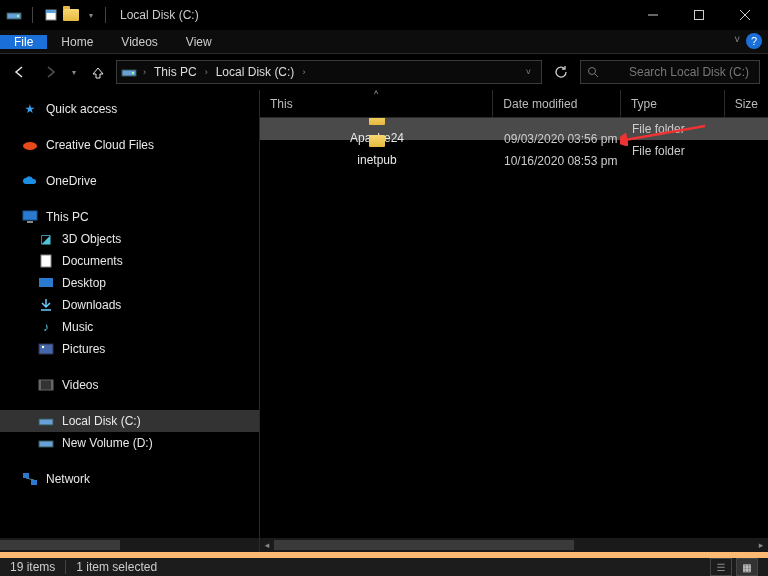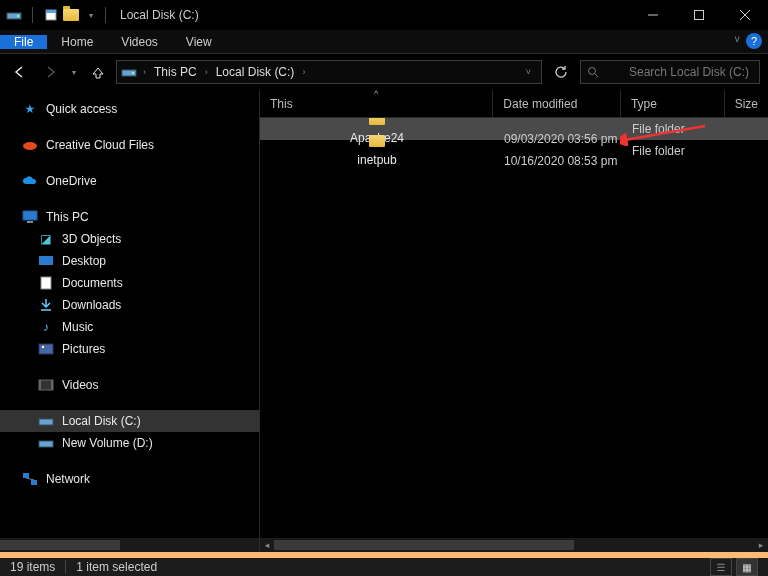--- a/index.html
+++ b/index.html
@@ -213,33 +213,33 @@
             </svg>
           </span>
         <span>This PC</span>
       </div>
       <div class="tree-item child">
           <span class="glyph" style="color:#4fc3d9;">◪</span>
           <span>3D Objects</span>
         </div>
       <div class="tree-item child">
           <span class="glyph">
-            <svg width="16" height="12">
-              <rect x="1" y="1" width="14" height="9" fill="#2a7bd0"></rect>
-            </svg>
-          </span>
-          <span>Desktop</span>
-        </div>
-      <div class="tree-item child">
-          <span class="glyph">
             <svg width="12" height="14">
               <rect x="1" y="1" width="10" height="12" fill="#fff" stroke="#888"></rect>
             </svg>
           </span>
           <span>Documents</span>
+        </div>
+      <div class="tree-item child">
+          <span class="glyph">
+            <svg width="16" height="12">
+              <rect x="1" y="1" width="14" height="9" fill="#2a7bd0"></rect>
+            </svg>
+          </span>
+          <span>Desktop</span>
         </div>
       <div class="tree-item child">
           <span class="glyph">
             <svg width="14" height="14">
               <path d="M7 1v7M3 5l4 4 4-4" stroke="#6cf" fill="none" stroke-width="1.5"></path>
               <line x1="2" y1="12" x2="12" y2="12" stroke="#6cf" stroke-width="1.5"></line>
             </svg>
           </span>
           <span>Downloads</span>
         </div>

